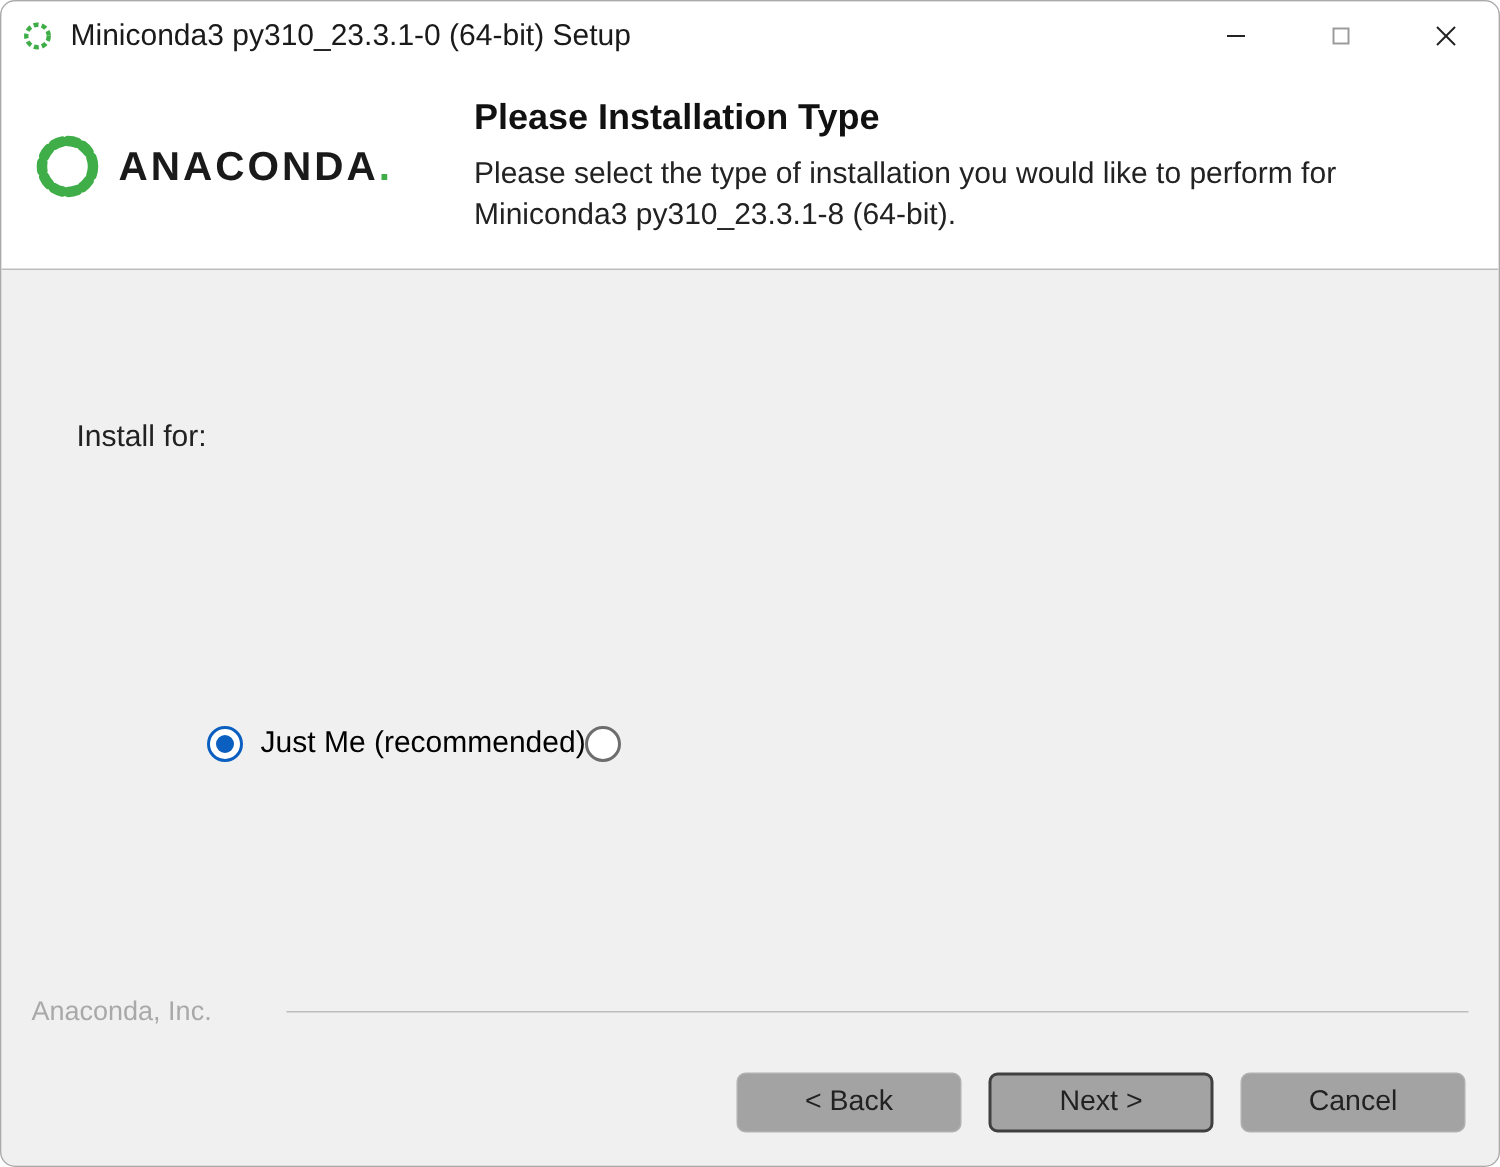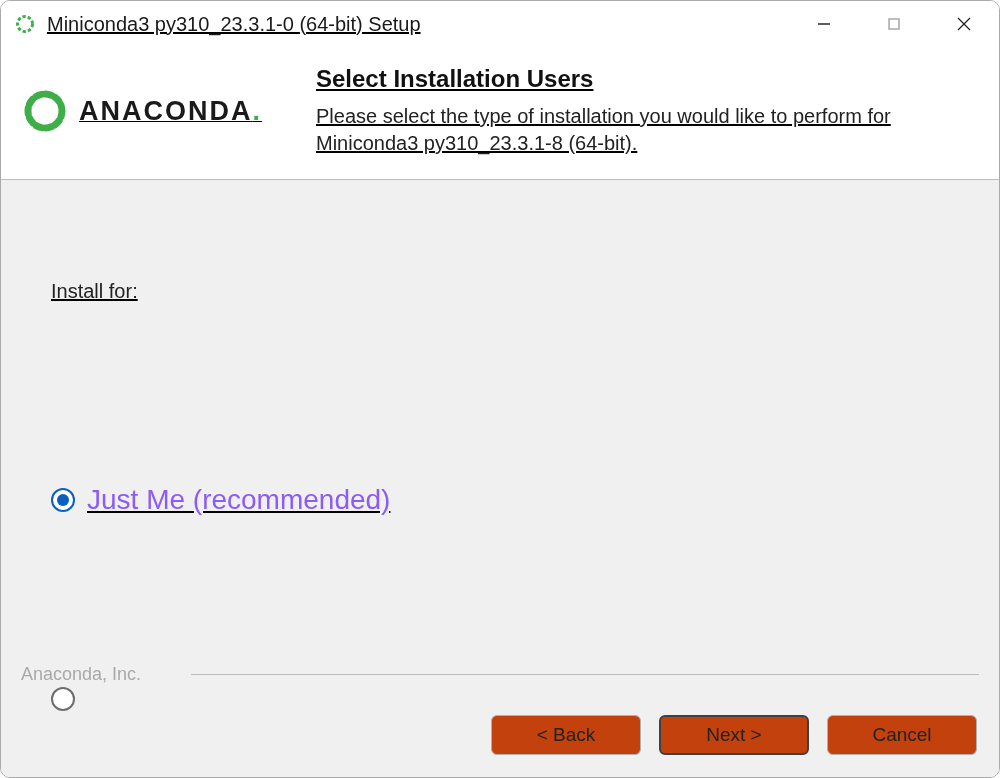--- a/index.html
+++ b/index.html
@@ -12,21 +12,20 @@
     }
     .window {
       width: 1000px;
       height: 778px;
       border: 1px solid #aaa;
       border-radius: 10px;
       background: #fff;
       display: flex;
       flex-direction: column;
       overflow: hidden;
-      text-decoration: underline;
     }
     .titlebar {
       height: 46px;
       display: flex;
       align-items: center;
       padding: 0 0 0 14px;
       background: #fff;
     }
     .titlebar .app-icon {
       width: 20px;
@@ -89,22 +88,20 @@
       font-size: 20px;
       color: #222;
       line-height: 1.35;
     }
     .body-panel {
       flex: 1;
       background: #f0f0f0;
       padding: 100px 50px 20px 50px;
       position: relative;
       display: flex;
-      flex-direction: column;
-      justify-content: space-between;
     }
     .install-for {
       font-size: 20px;
       color: #222;
       margin-bottom: 55px;
     }
     .radio-row {
       display: flex;
       align-items: center;
       gap: 12px;
@@ -128,22 +125,22 @@
       width: 12px;
       height: 12px;
       border-radius: 50%;
       background: #0a5fc0;
     }
     .radio-outer.unselected {
       border: 2px solid #6d6d6d;
       background: #fff;
     }
     .radio-label {
-      font-size: 28px;
-      color: #8b5cf6;
+      font-size: 20px;
+      color: #000000;
     }
     .footer-rule {
       position: absolute;
       left: 20px;
       right: 20px;
       bottom: 92px;
       display: flex;
       align-items: center;
       gap: 38px;
     }
@@ -163,21 +160,21 @@
       right: 22px;
       bottom: 22px;
       display: flex;
       gap: 18px;
     }
     .btn {
       width: 150px;
       height: 40px;
       border: 1px solid #b0b0b0;
       border-radius: 6px;
-      background: #c2410c;
+      background: #a3a3a3;
       font-size: 19px;
       color: #222;
       display: flex;
       align-items: center;
       justify-content: center;
       cursor: pointer;
       font-family: inherit;
     }
     .btn.primary {
       border: 2px solid #404040;
@@ -220,21 +217,21 @@
       <span class="logo-ring">
         <svg viewBox="0 0 48 48" width="48" height="48">
           <circle cx="24" cy="24" r="17" fill="none" stroke="#3fae49" stroke-width="7" stroke-dasharray="6 4" stroke-linecap="round"></circle>
         </svg>
       </span>
       <span>
         <span class="logo-word">ANACONDA</span><span class="logo-word" style="color:#3fae49">.</span>
       </span>
     </div>
     <div class="header-text">
-      <h1>Select Installation Users</h1>
+      <h1>Please Installation Type</h1>
       <p>Please select the type of installation you would like to perform for Miniconda3 py310_23.3.1-8 (64-bit).</p>
     </div>
   </div>
 
   <div class="body-panel">
     <div class="install-for">Install for:</div>
 
     <div class="radio-row">
       <span class="radio-outer selected">
           <span class="radio-inner"></span>

